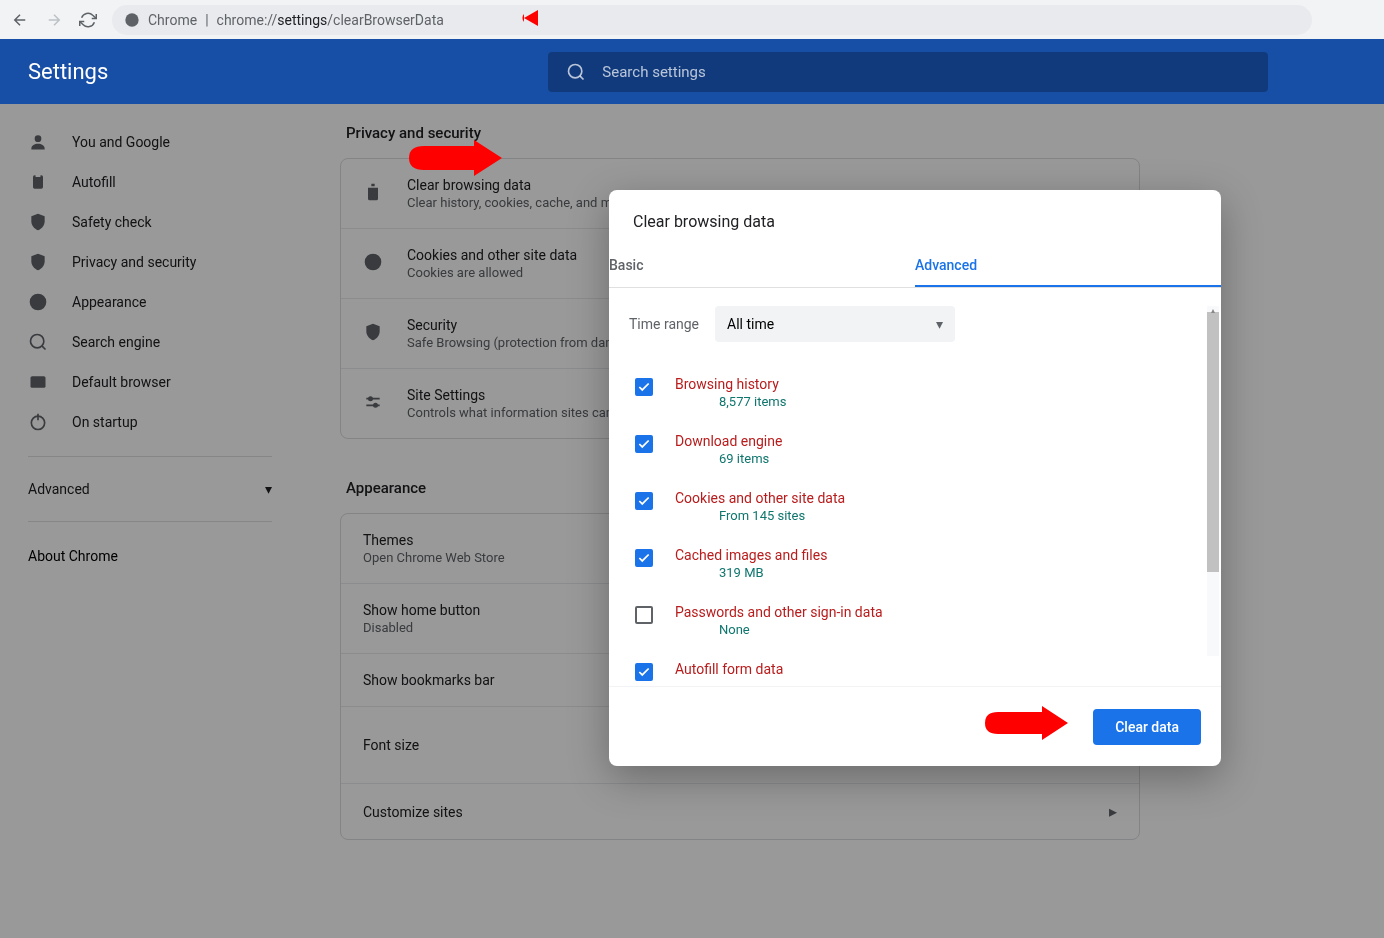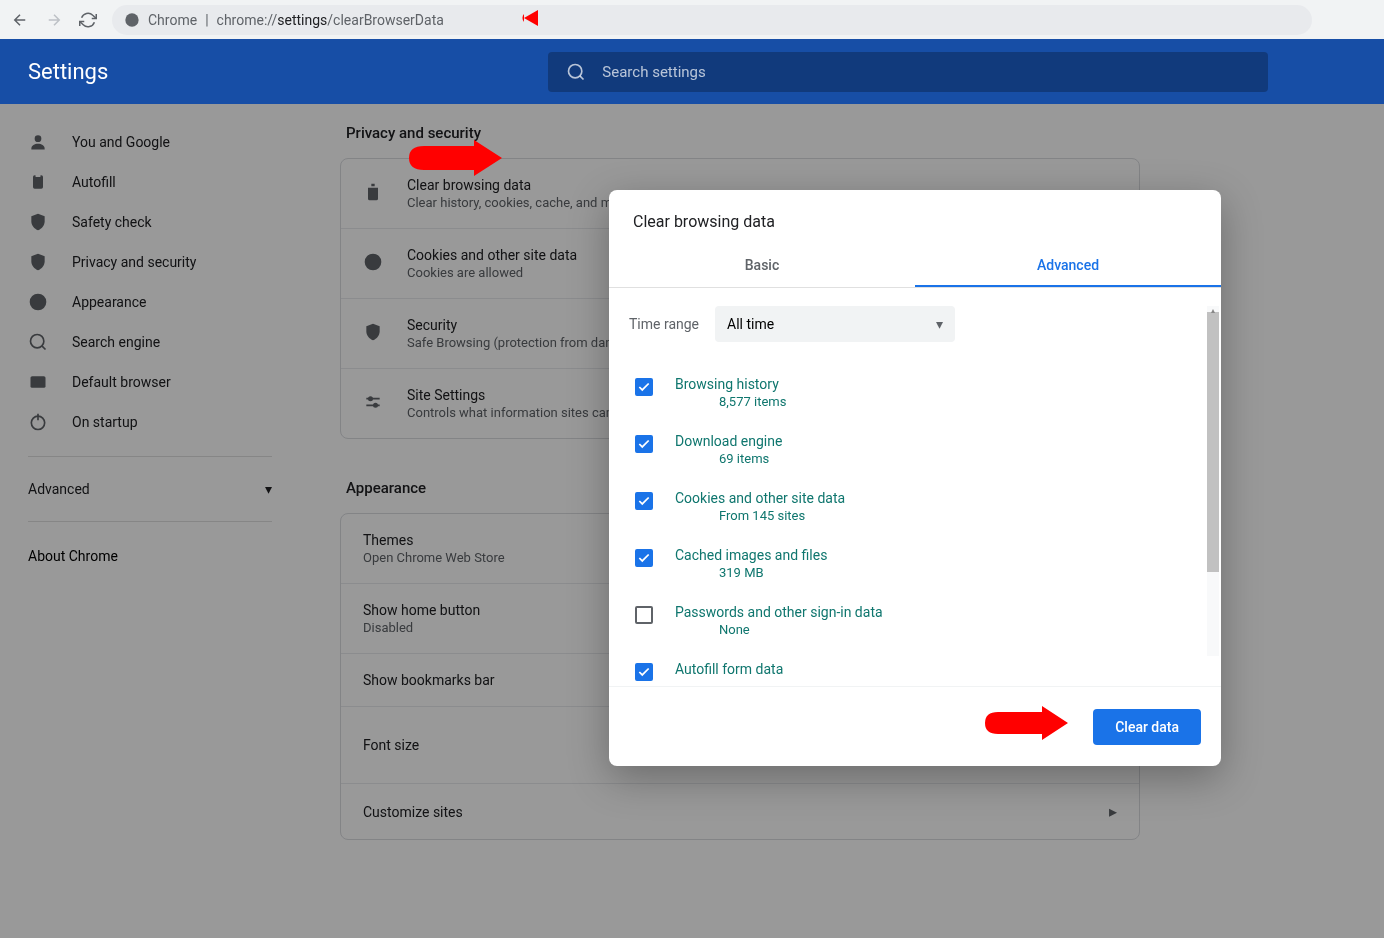--- a/index.html
+++ b/index.html
@@ -43,34 +43,34 @@
 .toggle::after { content:''; width:18px; height:18px; background:#fff; border-radius:50%; position:absolute; left:-1px; top:-1px; box-shadow:0 1px 3px rgba(0,0,0,0.3);}
 .select-box { height: 40px; padding: 0 36px 0 12px; background:#f1f3f4; border:none; font-size:14px; color:#202124; position:relative; display:flex; align-items:center; border-radius:4px;}
 .select-box::after { content:'▾'; position:absolute; right:12px; color:#5f6368;}
 .open-icon { color:#5f6368; }
 
 
 .overlay { position: absolute; top: 104px; left:0; right:0; bottom:0; background: rgba(0,0,0,0.4); }
 .dialog { position: absolute; width: 612px; top: 190px; left: 609px; background: #fff; border-radius: 8px; box-shadow: 0 12px 40px rgba(0,0,0,0.3); }
 .dialog-title { padding: 22px 24px 14px; font-size: 16px; color: #202124; }
 .tabs { display: flex; border-bottom: 1px solid #e0e0e0; }
-.tab { flex:1; text-align:center; padding: 12px 0; font-size: 14px; font-weight:500; color:#5f6368; cursor:pointer;}
+.tab { flex:1; text-align:left; padding: 12px 0; font-size: 14px; font-weight:500; color:#5f6368; cursor:pointer;}
 .tab.active { color:#1a73e8; border-bottom: 2px solid #1a73e8; }
 .dialog-body { padding: 18px 20px 0; position: relative;}
 .time-row { display:flex; align-items:center; gap: 16px; margin-bottom: 24px;}
 .time-label { font-size: 14px; color:#5f6368; }
 .time-select { height: 36px; width: 240px; background:#f1f3f4; border:none; border-radius:4px; padding: 0 12px; font-size:14px; position:relative; display:flex; align-items:center;}
 .time-select::after { content:'▾'; position:absolute; right:12px; color:#5f6368;}
 .check-list { max-height: 320px; overflow-y: scroll; padding-right:6px;}
 .check-item { display:flex; align-items:flex-start; gap: 22px; padding: 10px 0 14px 6px;}
 .checkbox { width:18px; height:18px; border:2px solid #5f6368; border-radius:2px; margin-top:2px; flex-shrink:0; display:flex; align-items:center; justify-content:center;}
 .checkbox.checked { background:#1a73e8; border-color:#1a73e8; }
 .checkbox.checked svg { display:block;}
 .checkbox svg { display:none; width:14px; height:14px; }
-.check-text .t { font-size:14px; color:#0f766e;}
+.check-text .t { font-size:14px; color:#b91c1c;}
 .check-text .s { font-size:13px; color:#0f766e; margin-top:2px;margin-left:44px;}
 .dialog-footer { height: 80px; display:flex; align-items:center; justify-content:flex-end; padding: 0 20px; border-top:1px solid #f1f3f4;}
 .clear-btn { background:#1a73e8; color:#fff; border:none; height:36px; padding:0 22px; border-radius:4px; font-size:14px; font-weight:500; cursor:pointer;}
 .scrollbar-stub { position:absolute; right:2px; top:18px; width:12px; height:350px; background:#f8f9fa;}
 .scroll-thumb { width:100%; height:260px; background:#c1c1c1; border-radius:0;}
 
 
 .pointer { position:absolute; z-index:999;}
 .pointer svg { display:block; }
 

